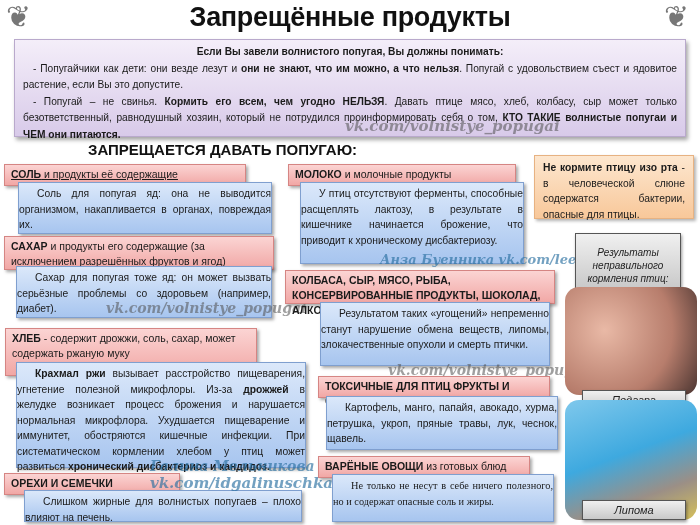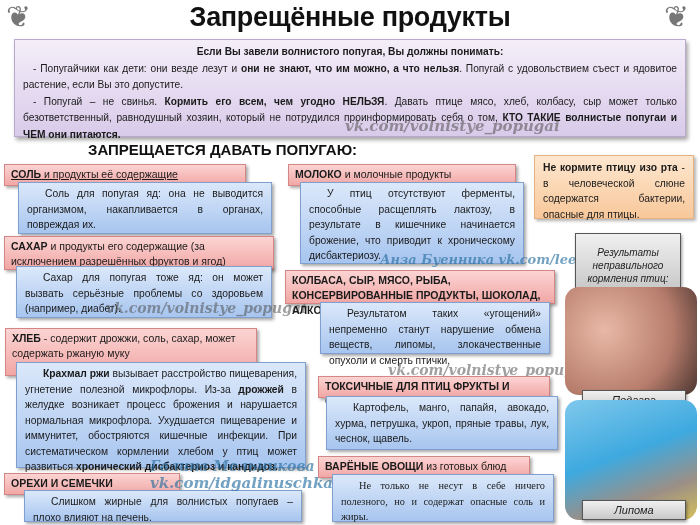--- a/index.html
+++ b/index.html
@@ -35,21 +35,21 @@
   .red {
     background: linear-gradient(#fbd4d3, #f1a7a5);
     border: 1px solid #d58583;
     box-shadow: 2px 2px 3px rgba(0,0,0,0.35);
     font-size: 10.5px; line-height: 15px; padding: 2px 6px;
   }
   .blue {
     background: linear-gradient(#dbe8fa, #a7c5ef);
     border: 1px solid #7f9fcf;
     box-shadow: 2px 2px 3px rgba(0,0,0,0.35);
-    font-size: 10.3px; line-height: 15.5px; padding: 3px 8px; text-align: justify;
+    font-size: 10.3px; line-height: 15.5px; padding: 3px 0; text-align: justify;
   }
   .blue p { text-indent: 18px; }
   .orange {
     background: linear-gradient(#fde7cf, #f8c89a);
     border: 1px solid #e7b282;
     box-shadow: 2px 2px 3px rgba(0,0,0,0.3);
     font-size: 10.3px; line-height: 15.5px; padding: 4px 8px; text-align: justify;
   }
   .caption-box {
     background: linear-gradient(#f0f0f0, #c9c9c9);
@@ -99,21 +99,21 @@
 <div class="abs watermark wm-blue" style="left:150px; top:458px;">Галина Мельникова</div>
 <div class="abs watermark wm-blue" style="left:150px; top:474px; font-size:15px;">vk.com/idgalinuschka</div>
 
 <div class="abs red" style="left:288px; top:164px; width:228px; height:22px;"><b>МОЛОКО</b><span> и молочные продукты</span></div>
 <div class="abs blue" style="left:300px; top:182px; width:224px; height:82px;">
     <p>У птиц отсутствуют ферменты, способные расщеплять лактозу, в результате в кишечнике начинается брожение, что приводит к хроническому дисбактериозу.</p>
   </div>
 <div class="abs watermark wm-blue" style="left:380px; top:252px; font-size:13px;">Анза Буенника vk.com/leezzy</div>
 
 <div class="abs red" style="left:285px; top:270px; width:270px; height:34px; font-weight:bold;"><b>КОЛБАСА, СЫР, МЯСО, РЫБА, КОНСЕРВИРОВАННЫЕ ПРОДУКТЫ, ШОКОЛАД, АЛКОЛГОЛЬ, КОФЕ, ЧИПСЫ</b></div>
-<div class="abs blue" style="left:320px; top:302px; width:230px; height:52px;">
+<div class="abs blue" style="left:320px; top:302px; width:230px; height:64px;">
     <p>Результатом таких «угощений» непременно станут нарушение обмена веществ, липомы, злокачественные опухоли и смерть птички.</p>
   </div>
 <div class="abs watermark" style="left:388px; top:362px;">vk.com/volnistye_popugai</div>
 
 <div class="abs red" style="left:318px; top:376px; width:232px; height:22px;"><b>ТОКСИЧНЫЕ ДЛЯ ПТИЦ ФРУКТЫ И ОВОЩИ</b></div>
 <div class="abs blue" style="left:326px; top:396px; width:232px; height:54px; font-weight:normal;">
     <p>Картофель, манго, папайя, авокадо, хурма, петрушка, укроп, пряные травы, лук, чеснок, щавель.</p>
   </div>
 
 <div class="abs red" style="left:318px; top:456px; width:212px; height:22px;"><b>ВАРЁНЫЕ ОВОЩИ</b><span> из готовых блюд</span></div>

